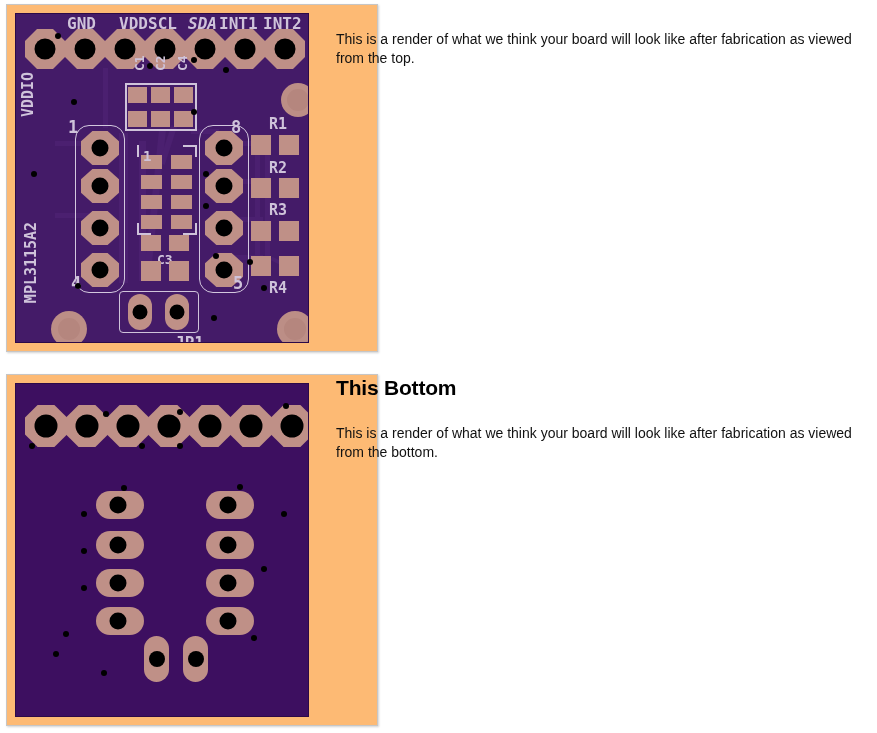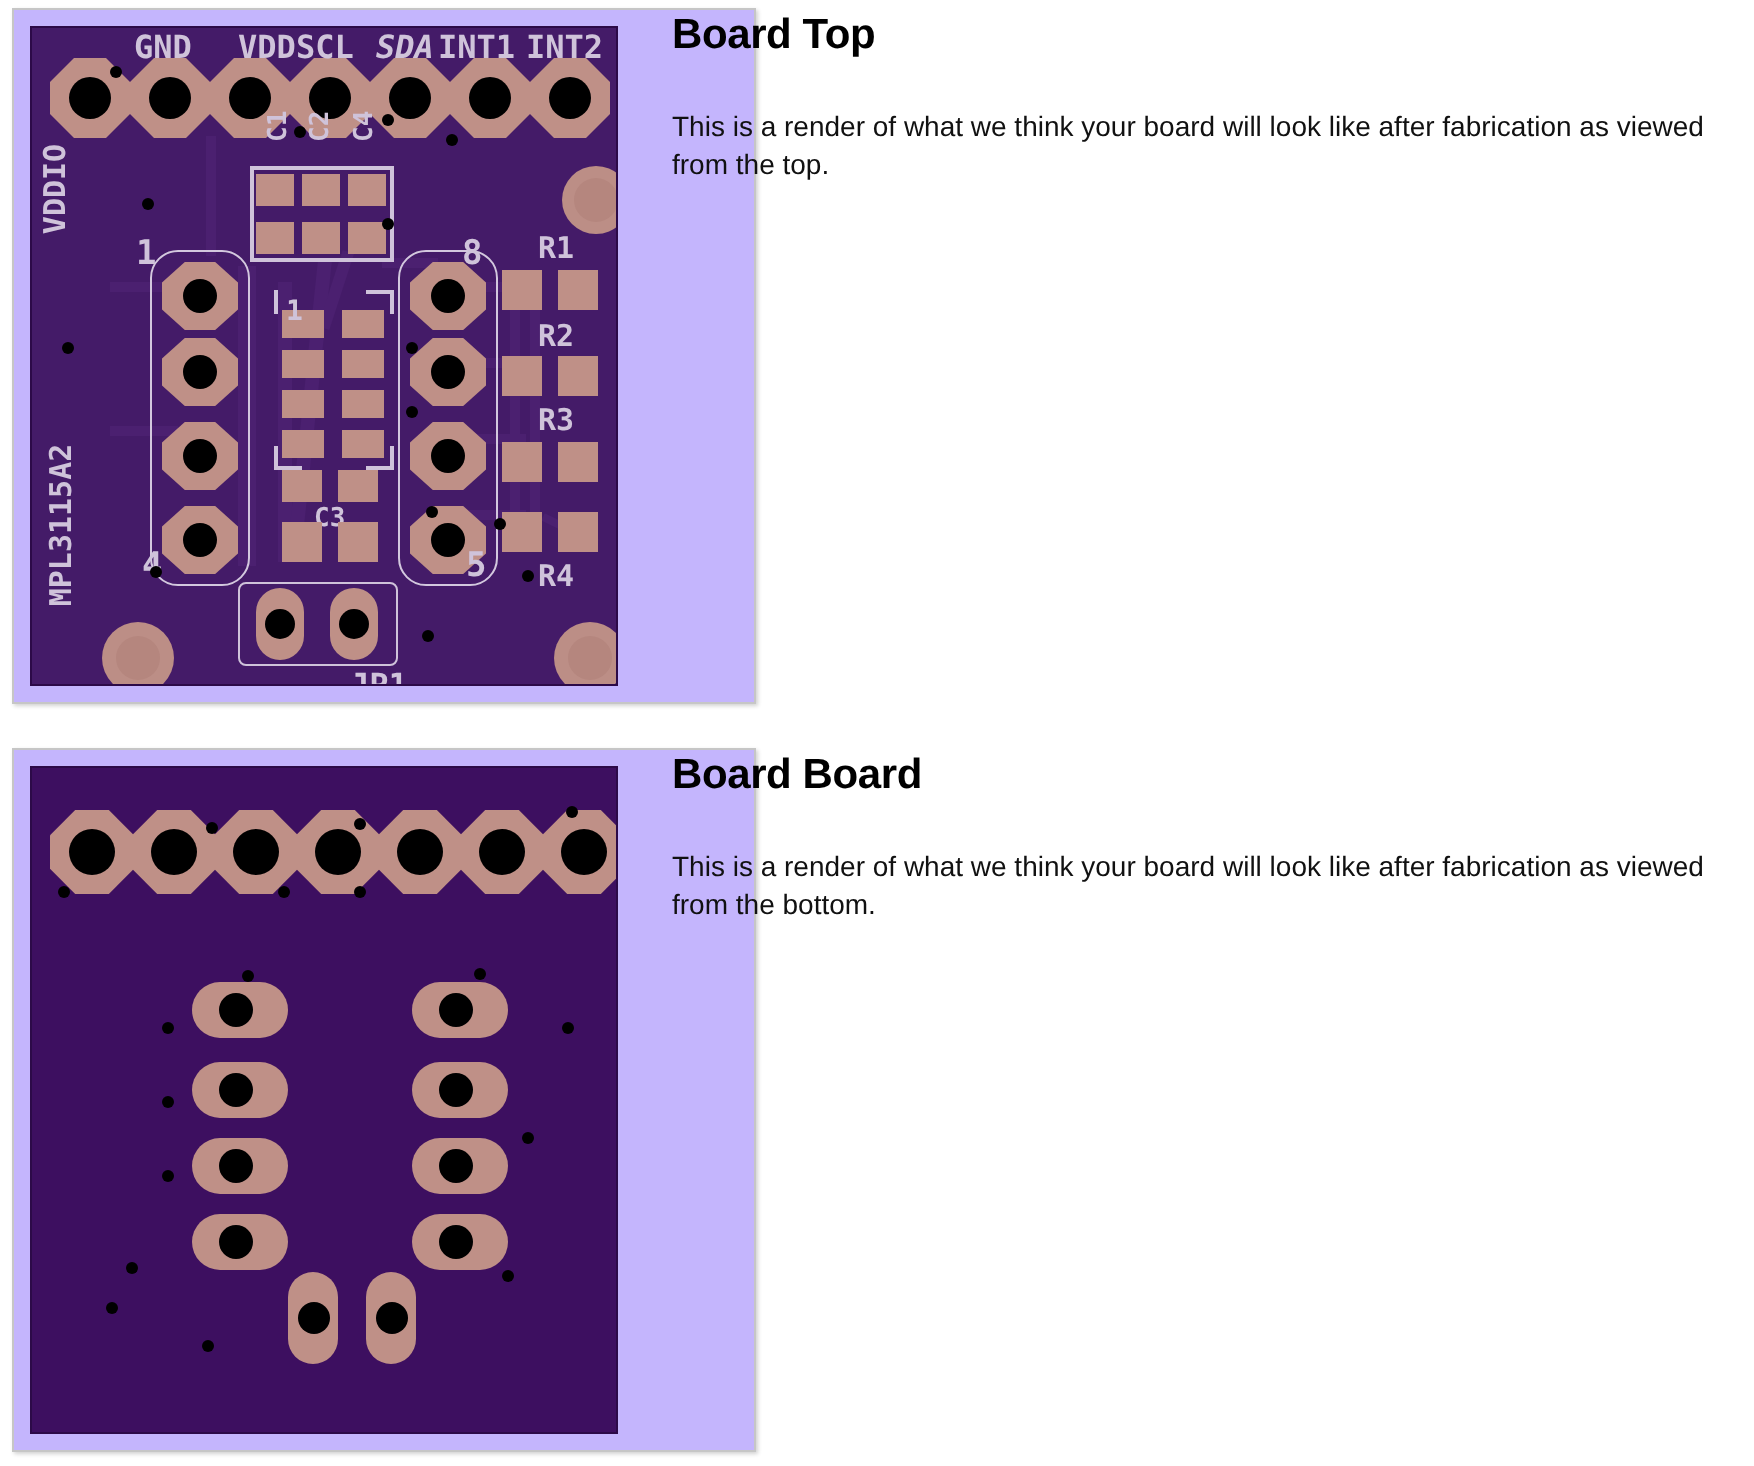--- a/index.html
+++ b/index.html
@@ -25,21 +25,21 @@
   }
   #section-top    { top: 0px;   }
   #section-bottom { top: 370px; }
 
   .render-frame {
     position: absolute;
     left: 6px;
     top: 4px;
     width: 372px;
     padding: 8px;
-    background: #c4b5fd;
+    background: #fdba74;
     border: 1px solid #c6c6c6;
     box-shadow: 1px 1px 2px rgba(0,0,0,0.18);
     box-sizing: border-box;
   }
   .render-frame.tall { }
 
   .text-col {
     position: absolute;
     left: 336px;
     top: 6px;
@@ -337,21 +337,20 @@
       <div class="via" style="left:232px;top:246px;width:6px;height:6px;"></div>
       <div class="via" style="left:246px;top:272px;width:6px;height:6px;"></div>
       <div class="via" style="left:60px;top:270px;width:6px;height:6px;"></div>
       <div class="via" style="left:196px;top:302px;width:6px;height:6px;"></div>
 
       <div class="edge-stroke" style="inset:0;"></div>
     </div>
   </div>
 
   <div class="text-col">
-    <h2 class="section-heading">Board Top</h2>
     <p class="section-body">This is a render of what we think your board will look like after fabrication as viewed from the top.</p>
   </div>
 </div>
 
 <div class="board-section" id="section-bottom">
 
   <div class="render-frame tall">
     <div class="pcb" id="pcb-bottom">
       <div class="substrate-tint"></div>
 
@@ -427,16 +426,16 @@
       <div class="via" style="left:48px;top:248px;width:6px;height:6px;"></div>
       <div class="via" style="left:38px;top:268px;width:6px;height:6px;"></div>
       <div class="via" style="left:236px;top:252px;width:6px;height:6px;"></div>
       <div class="via" style="left:86px;top:287px;width:6px;height:6px;"></div>
 
       <div class="edge-stroke" style="inset:0;"></div>
     </div>
   </div>
 
   <div class="text-col">
-    <h2 class="section-heading">Board Board</h2>
+    <h2 class="section-heading">This Bottom</h2>
     <p class="section-body">This is a render of what we think your board will look like after fabrication as viewed from the bottom.</p>
   </div>
 </div>
 
 </body></html>

